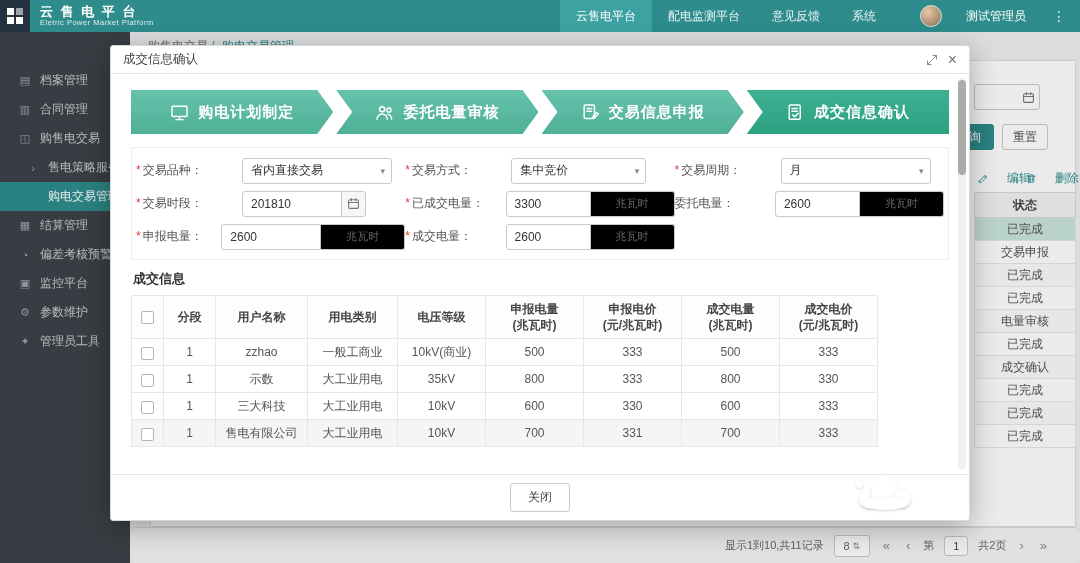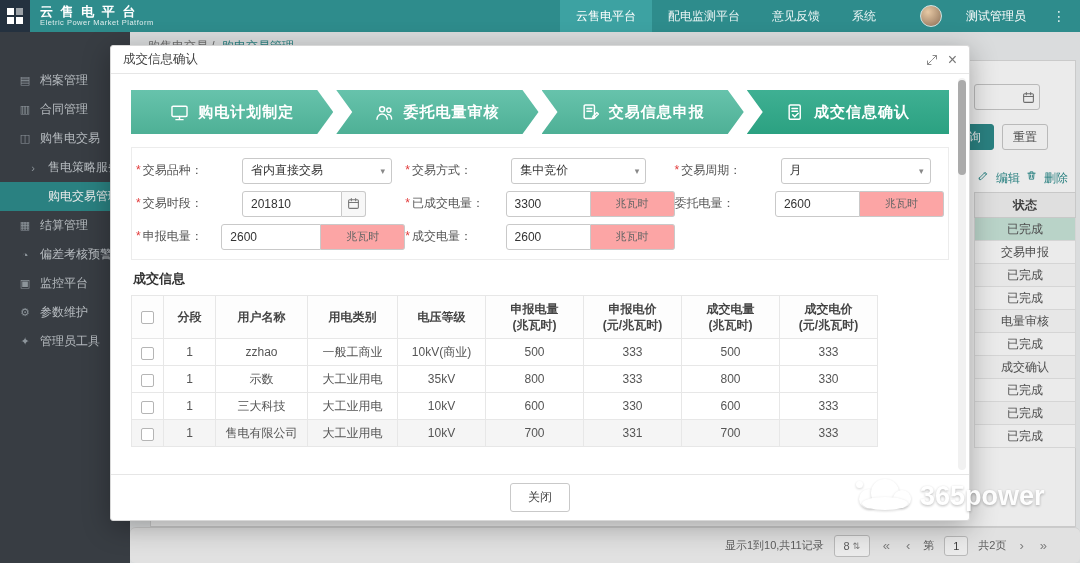--- a/index.html
+++ b/index.html
@@ -47,21 +47,21 @@
     background:#fff; border:1px solid #dcdcdc; z-index:1; }
   .bg-date { position:absolute; left:974px; top:84px; width:66px; height:26px;
     background:#fff; border:1px solid #c9c9c9; border-radius:3px; display:flex;
     align-items:center; justify-content:flex-end; padding-right:4px; z-index:2; cursor:text; }
   .bg-btn { position:absolute; height:26px; border-radius:3px; font-size:12px;
     display:flex; align-items:center; justify-content:center; z-index:2; cursor:pointer;
     border:1px solid #c9c9c9; background:#fff; color:#555; font-family:inherit; }
   .bg-btn.primary { background:#2e8c8c; border-color:#2e8c8c; color:#fff; }
   .bg-query { left:944px; top:124px; width:50px; }
   .bg-reset { left:1002px; top:124px; width:46px; }
-  .bg-link { position:absolute; top:170px; display:flex; gap:7px;
+  .bg-link { position:absolute; top:170px; display:flex; align-items:center; gap:18px;
     color:#2e8c8c; font-size:12px; cursor:pointer; z-index:2; }
   .bg-edit { left:978px; } .bg-delete { left:1026px; }
   .mini-svg { width:11px; height:11px; fill:none; stroke:#2e8c8c; stroke-width:2; stroke-linecap:round; stroke-linejoin:round; }
 
   .status-col { position:absolute; left:974px; top:192px; width:102px; z-index:2; background:#fff; }
   .status-head { height:26px; border:1px solid #dadada; background:#f2f2f2;
     display:flex; align-items:center; justify-content:center; font-weight:bold; color:#444; }
   .status-cell { height:23px; border:1px solid #e8e8e8; border-top:none; background:#fff;
     display:flex; align-items:center; justify-content:center; color:#555; cursor:pointer; }
   .status-cell:nth-of-type(even){ background:#fbfbfb; }
@@ -111,21 +111,21 @@
   .flabel { width:106px; text-align:left; color:#555; white-space:nowrap; padding-right:6px; }
   .req { color:#e23b3b; margin-right:2px; }
   .fcontrol { display:flex; align-items:center; }
   .select { position:relative; height:26px; border:1px solid #c9c9c9; border-radius:3px; background:#fff;
     display:flex; align-items:center; padding:0 22px 0 8px; cursor:pointer; color:#333; }
   .sel-caret { position:absolute; right:6px; font-size:9px; color:#888; }
   .w150 { width:150px; } .w135 { width:135px; }
   .tinput { height:26px; border:1px solid #c9c9c9; padding:0 8px; font:inherit; color:#333; background:#fff; }
   .tinput.grp { border-radius:3px 0 0 3px; }
   .w100 { width:100px; } .w85 { width:85px; }
-  .addon { height:26px; border:1px solid #c9c9c9; border-left:none; background:#fca5a5; color:#666;
+  .addon { height:26px; border:1px solid #c9c9c9; border-left:none; background:#000000; color:#666;
     font-size:11px; display:flex; align-items:center; padding:0 25px; border-radius:0 3px 3px 0; white-space:nowrap; }
   .addon.icon-addon { background:#f7f7f7; padding:0 5px; cursor:pointer; }
   .cal-svg { width:13px; height:13px; fill:none; stroke:#777; stroke-width:2; stroke-linecap:round; }
 
   
   .section-title { font-size:13px; font-weight:bold; color:#333; margin:2px 0 7px 2px; }
   .deal-table { border-collapse:collapse; width:746px; table-layout:fixed; }
   .deal-table th, .deal-table td { border:1px solid #e7e7e7; text-align:center; font-size:12px; }
   .deal-table th { font-weight:bold; color:#444; padding:5px 3px; white-space:pre-line; line-height:1.35; background:#fdfdfd; }
   .deal-table td { height:27px; padding:0 3px; color:#555; overflow:hidden; white-space:nowrap; }
@@ -496,14 +496,13 @@
 </div>
 
 <div class="watermark">
   <div class="wm-cloud">
     <i class="wm-dot"></i>
       <i class="wm-c1"></i>
       <i class="wm-c2"></i>
       <i class="wm-c3"></i>
       <i class="wm-c4"></i>
   </div>
-  <span class="wm-text">365power</span>
 </div>
 
 </body></html>

